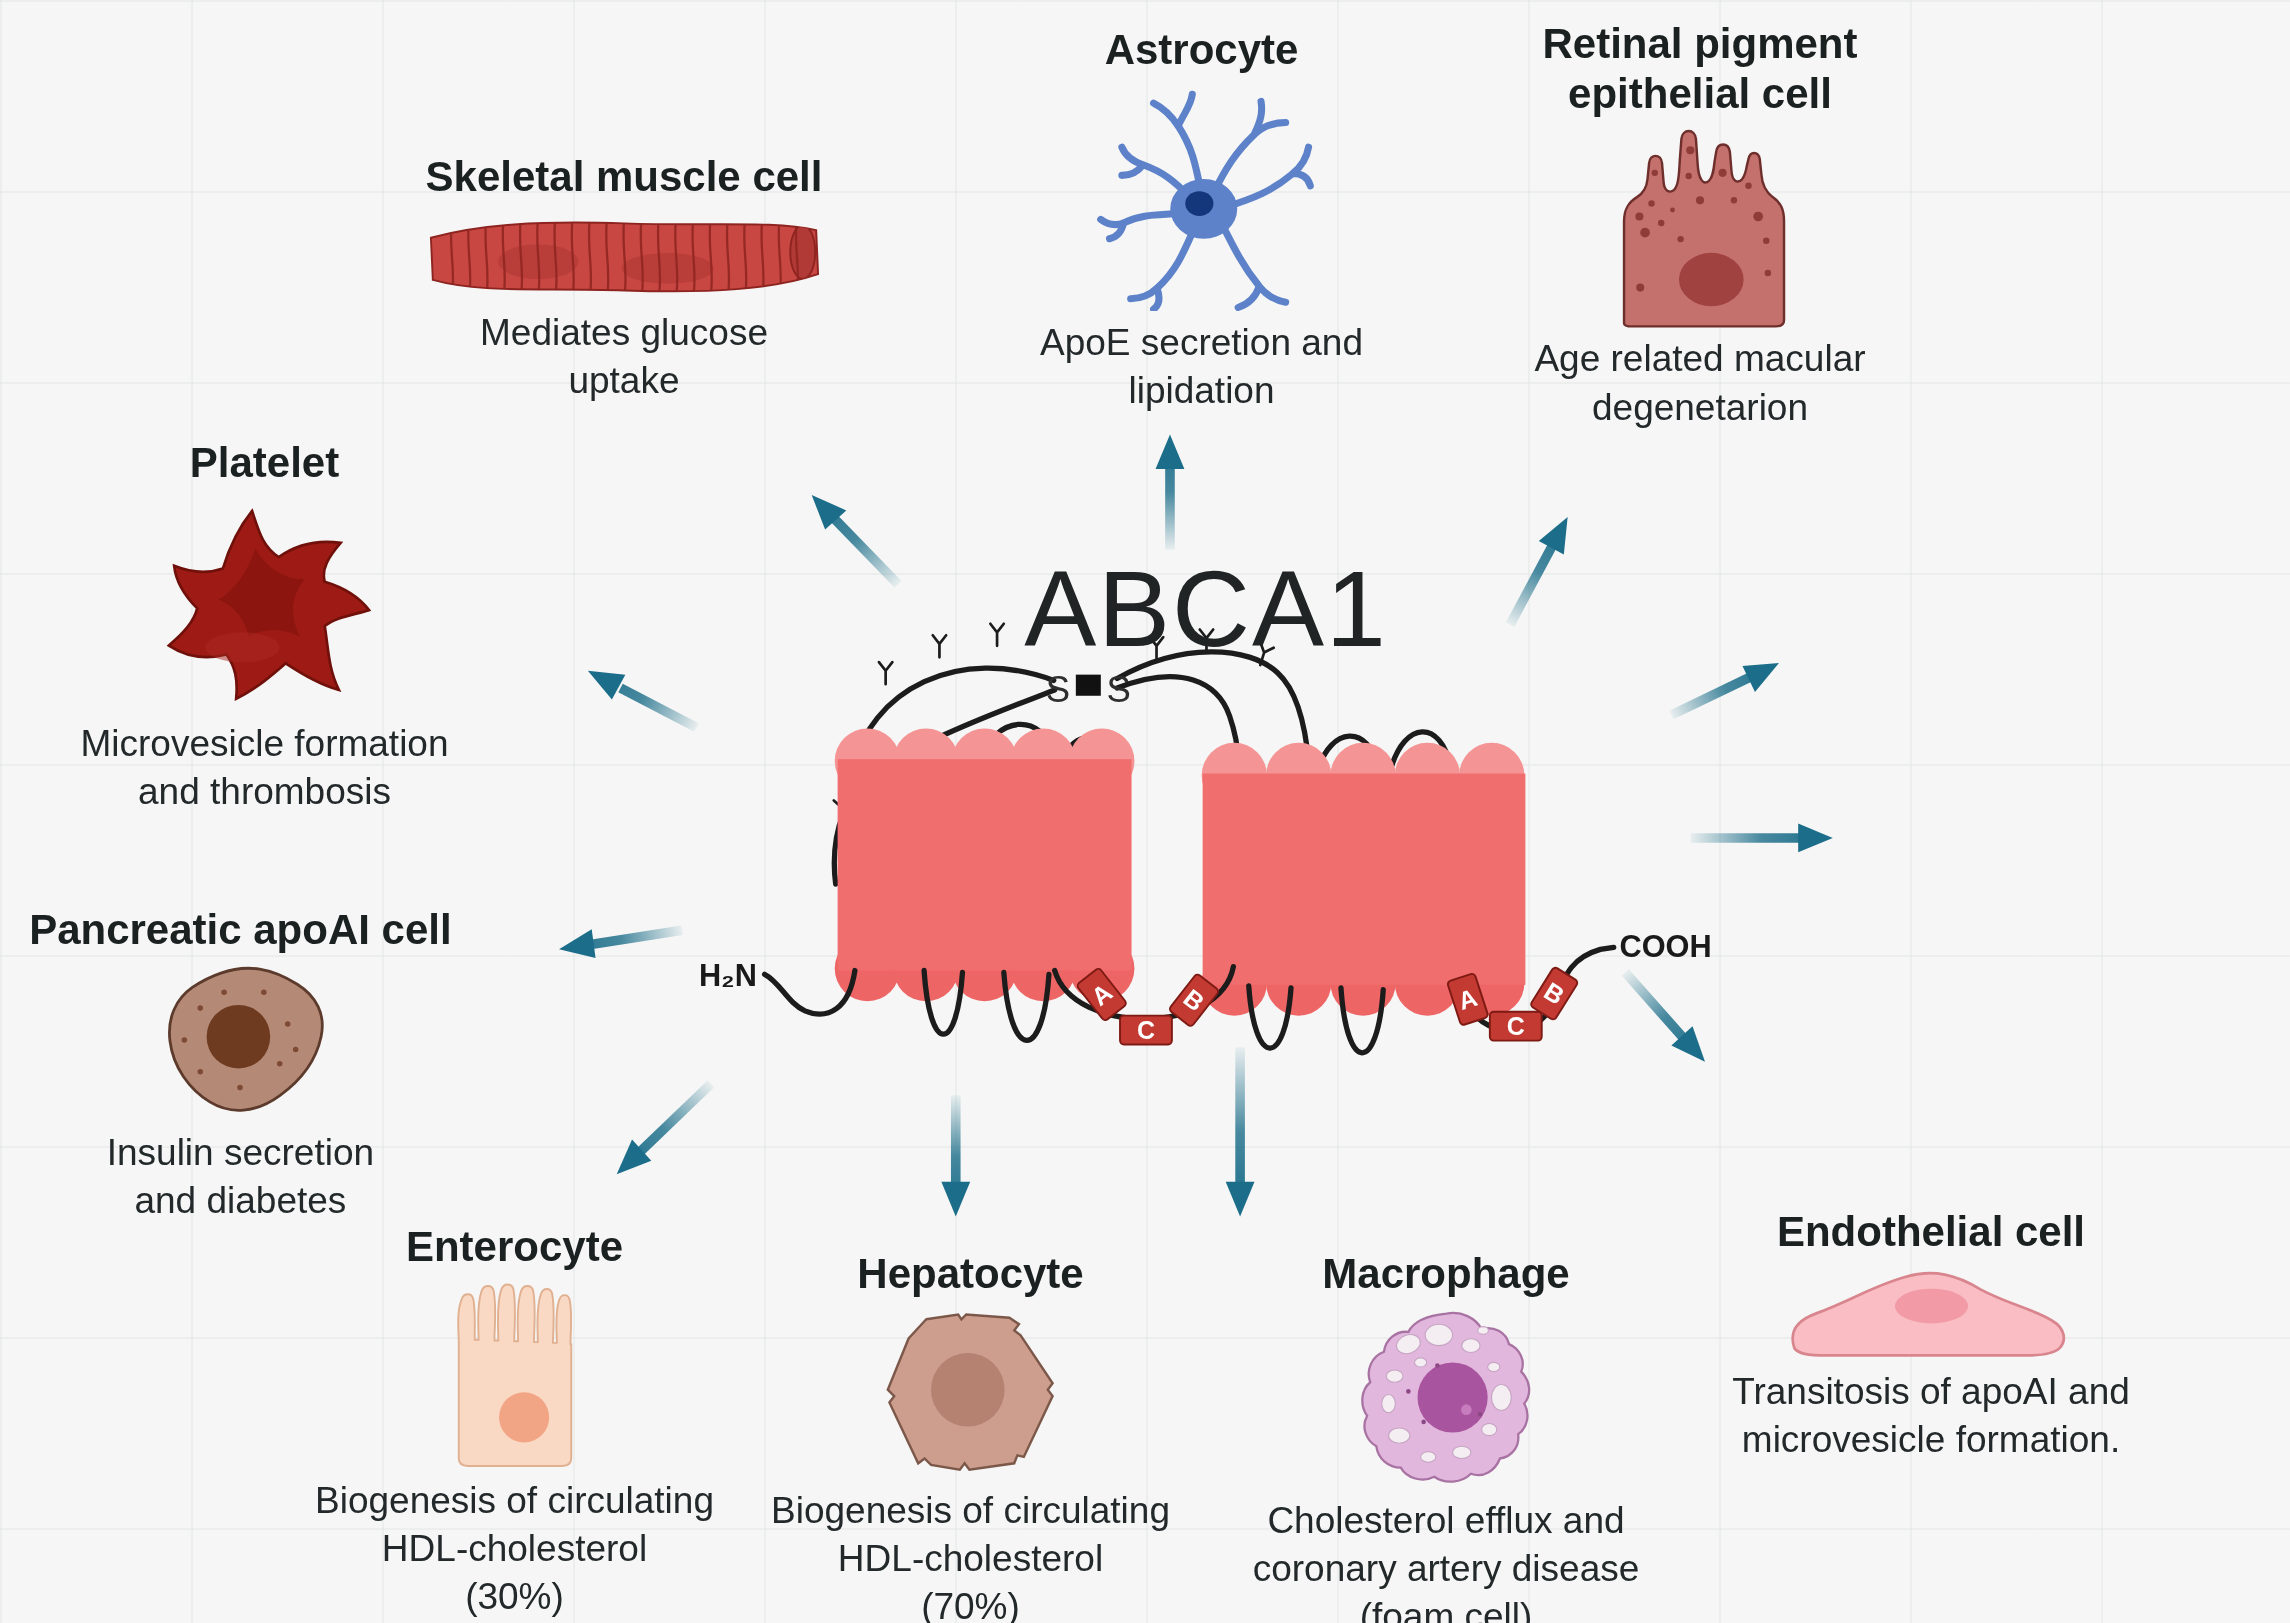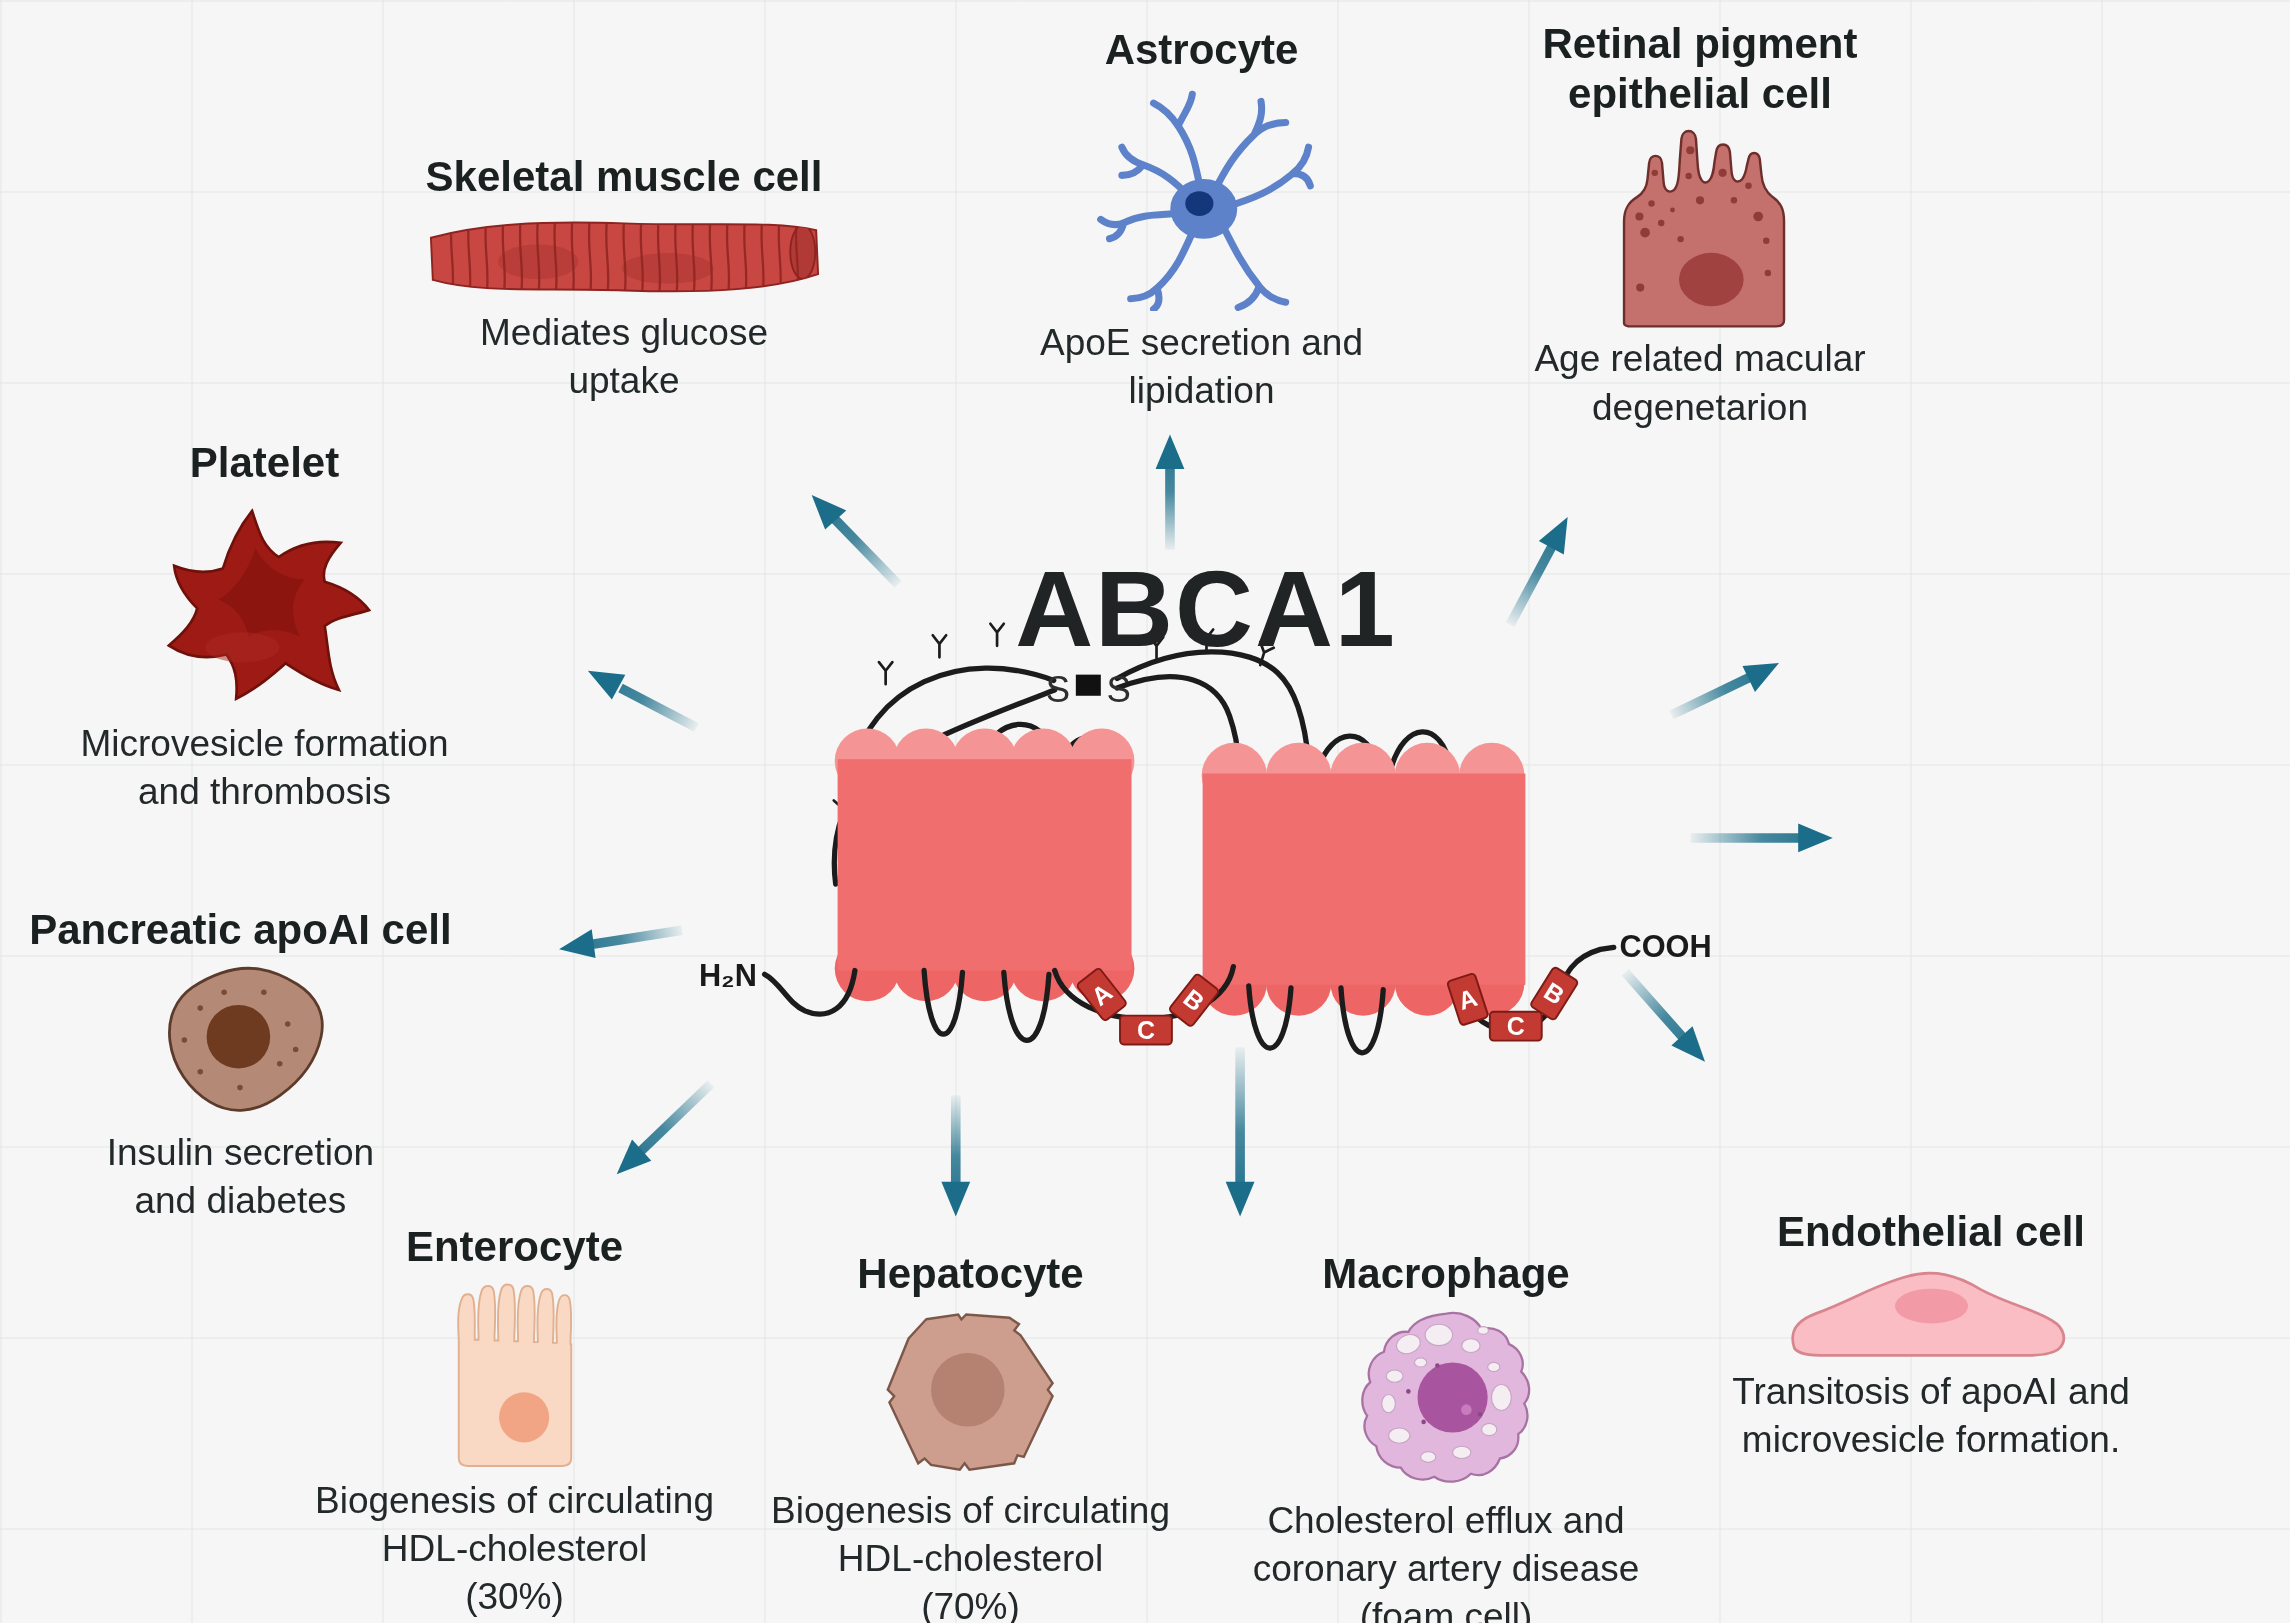--- a/index.html
+++ b/index.html
@@ -12,21 +12,21 @@
   .canvas{position:relative;width:2290px;height:1624px;background:#f5f6f5;}
   .canvas::before{
     content:"";position:absolute;inset:0;pointer-events:none;
     background-image:
       repeating-linear-gradient(to right, rgba(222,227,226,0.40) 0 1.9px, transparent 1.9px 191px),
       repeating-linear-gradient(to bottom, rgba(222,227,226,0.40) 0 1.9px, transparent 1.9px 191px);
   }
   .layer{position:absolute;left:0;top:0;width:2290px;height:1624px;}
   .abca1{
     position:absolute;left:913px;top:546px;width:586px;
-    text-align:center;font-size:108px;font-weight:bold;color:#202424;
+    text-align:center;font-size:108px;font-weight:normal;color:#202424;
     letter-spacing:1.9px;
   }
   .cell{position:absolute;display:flex;flex-direction:column;align-items:center;}
   .cell-title{
     font-size:42px;font-weight:bold;color:#1b2020;text-align:center;
     white-space:pre-line;line-height:1.18;
   }
   .cell-caption{
     font-size:37px;color:#23292a;text-align:center;white-space:pre-line;line-height:1.3;
   }

